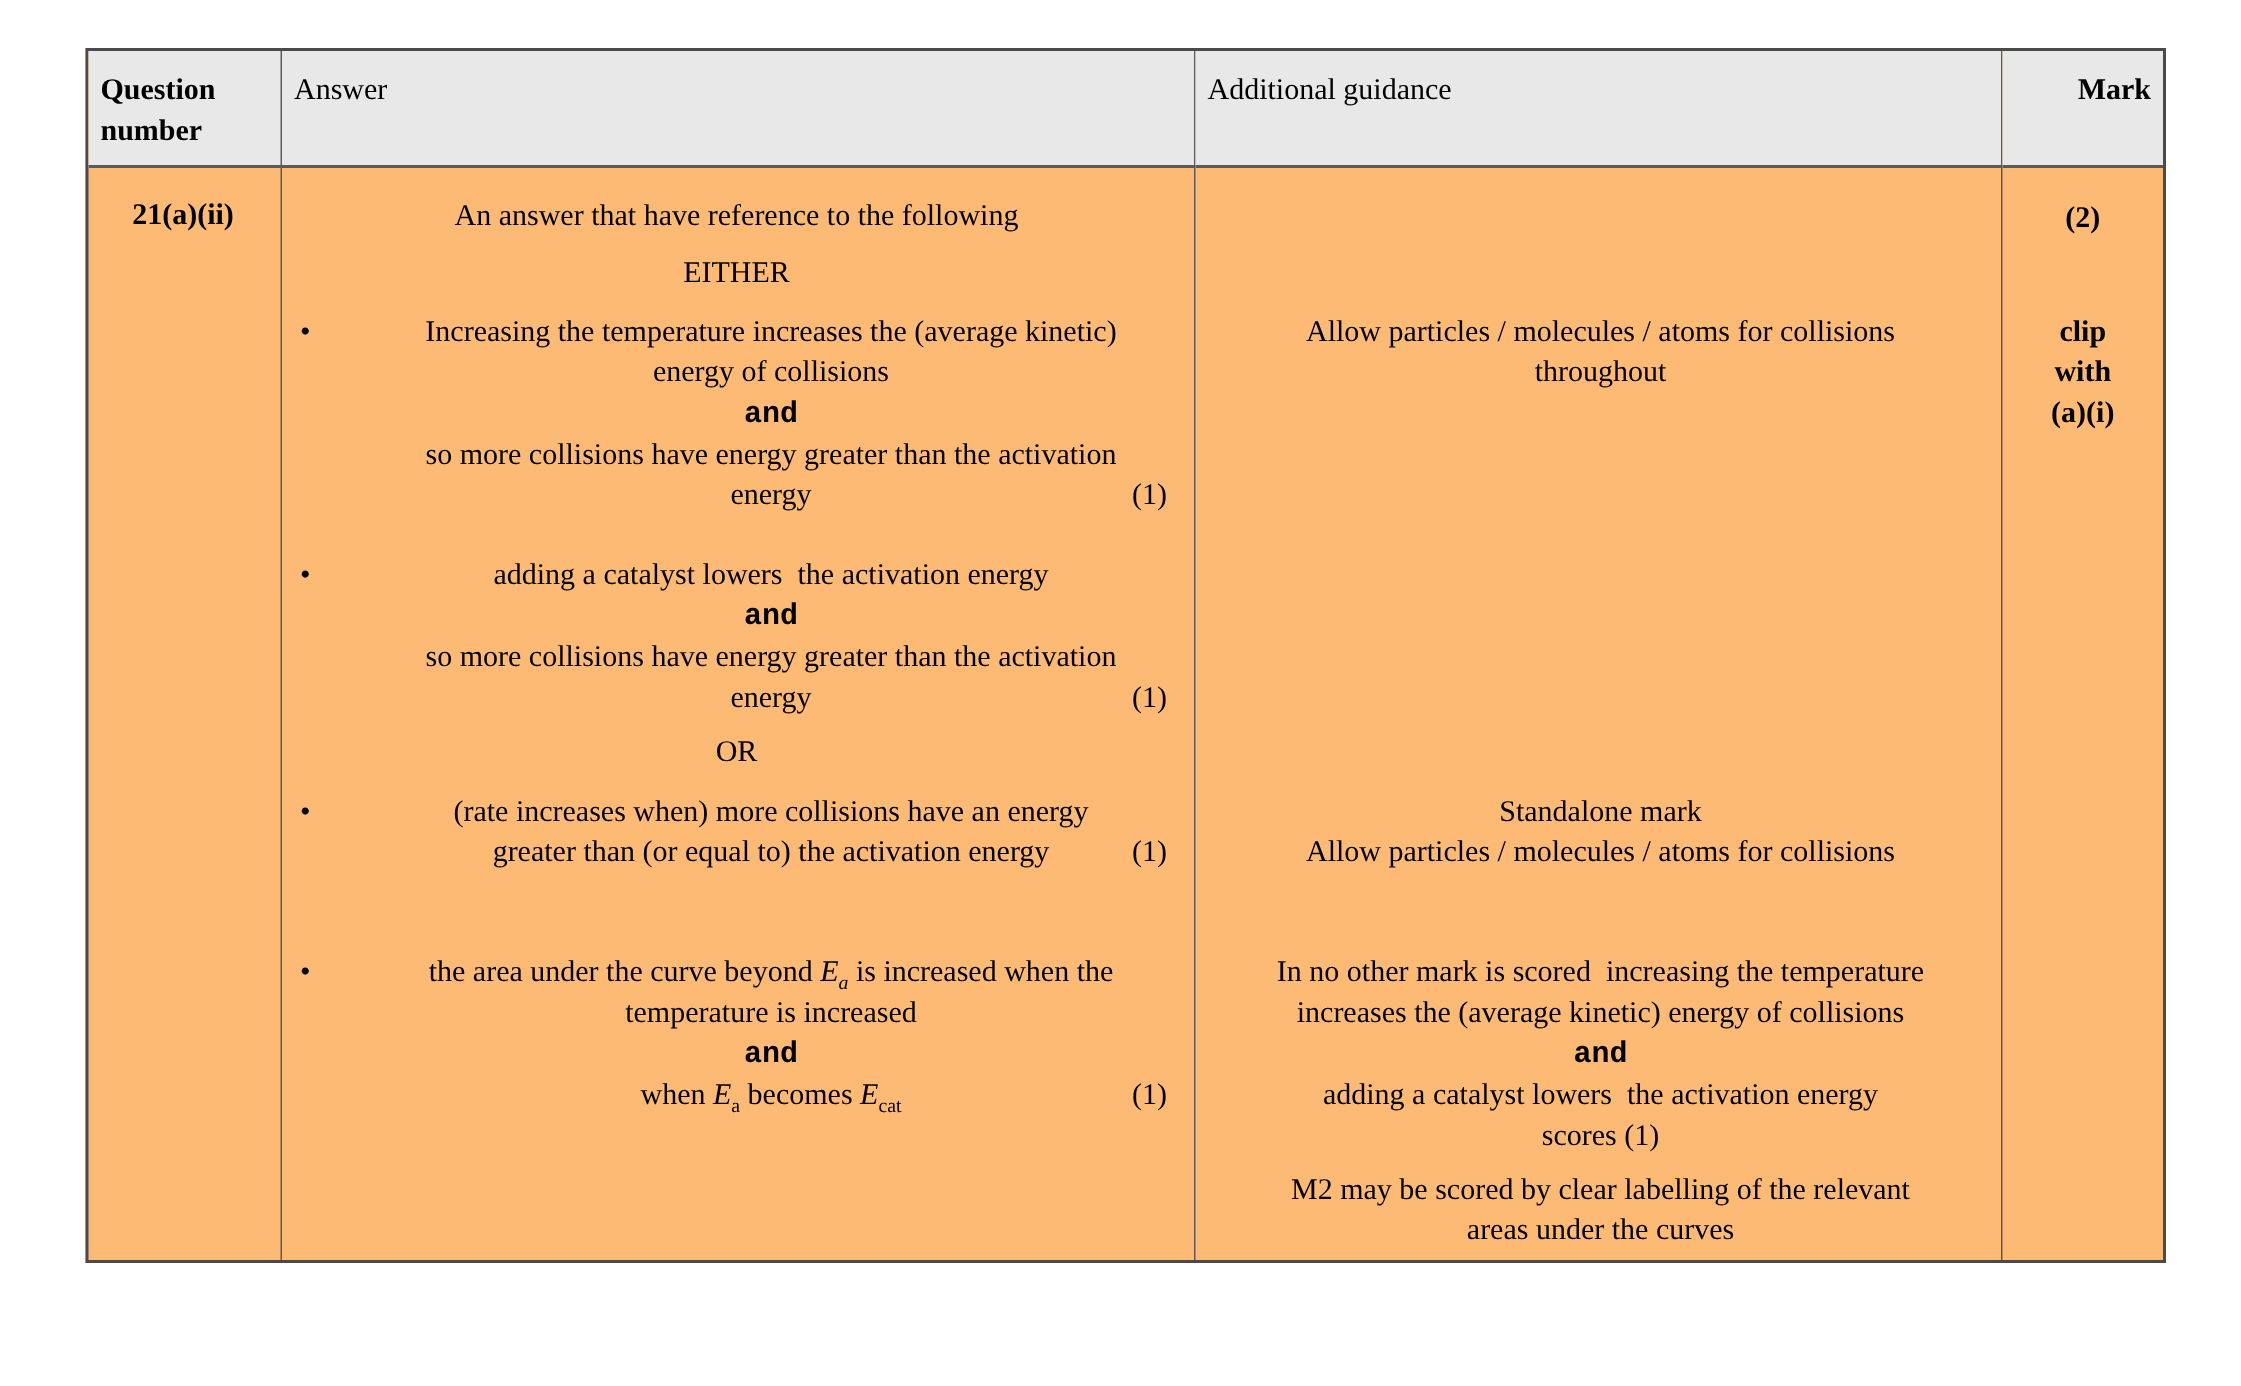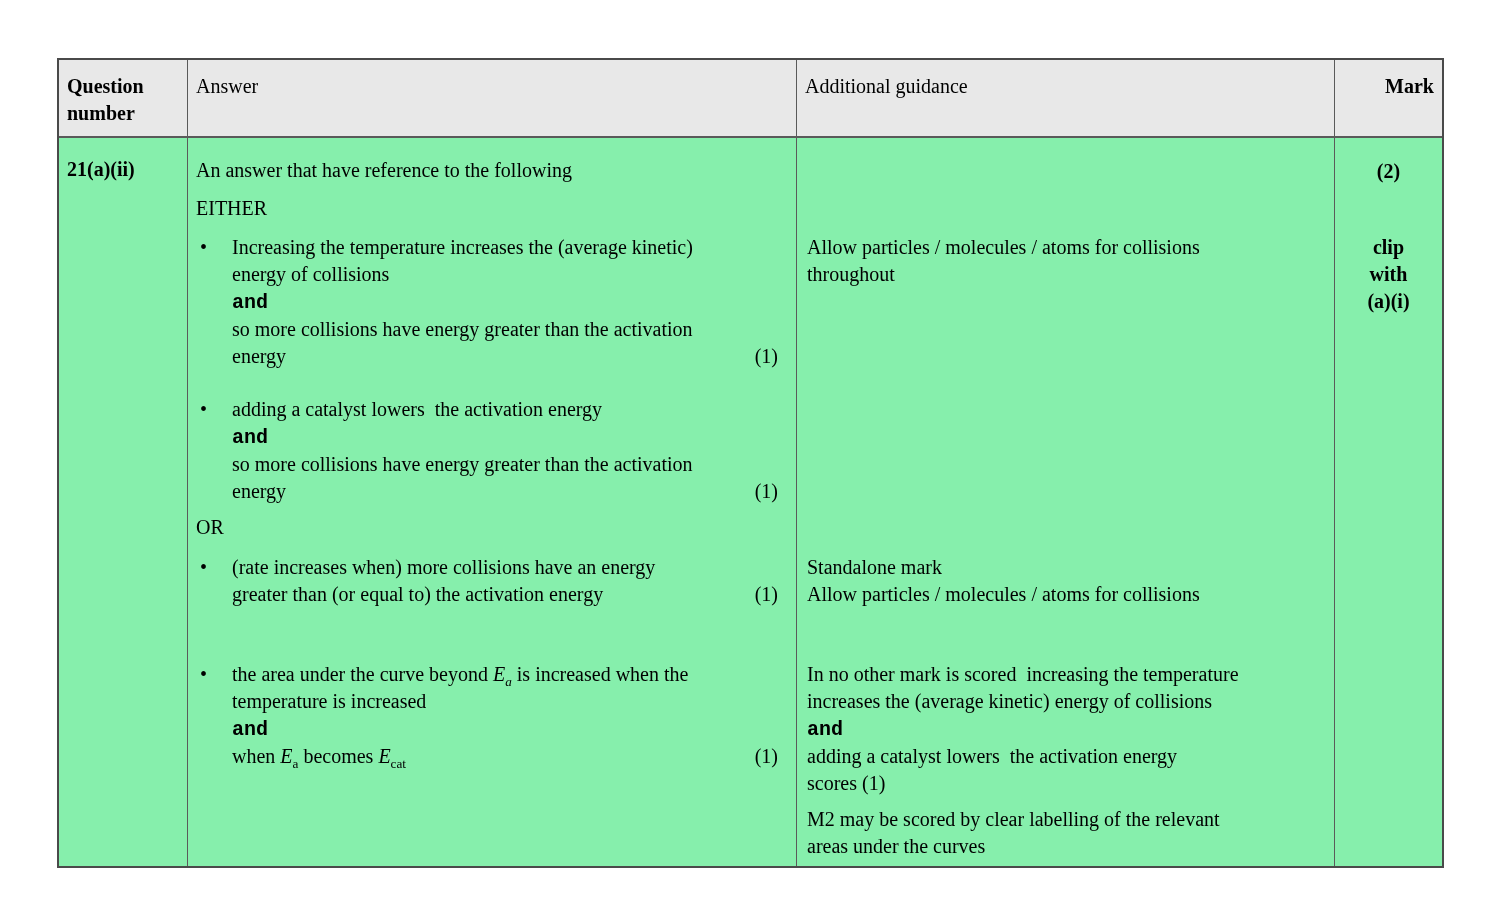--- a/index.html
+++ b/index.html
@@ -7,41 +7,41 @@
     margin: 0; padding: 0;
     width: 1494px; height: 924px;
     background: #ffffff;
     font-family: "Liberation Serif", "DejaVu Serif", serif;
     color: #000000;
     font-size: 20px;
     line-height: 27px;
   }
   .mstable {
     position: absolute;
-    left: 57px; top: 58px;
+    left: 57px; top: 32px;
     border: 2px solid #4a4a4a;
-    background: #86efac;
+    background: #fdba74;
   }
   .grid { display: grid; grid-template-columns: 129px 609px 538px 107px; }
   .cell {
     position: relative;
     border-right: 1.5px solid #5a5a5a;
   }
   .cell:last-child { border-right: none; }
   .hrow .cell {
     background: #e8e8e8;
     border-bottom: 2px solid #5a5a5a;
     height: 78px;
     padding: 13px 8px 0 8px;
   }
   .brow .cell { height: 728px; }
   .bold { font-weight: bold; }
   .center { text-align: right; }
 
-  .blk { position: absolute; left: 8px; right: 10px; }
+  .blk { position: absolute; left: 8px; right: 10px; text-align: center; }
   .pos-qnum   { top: 18px; }
   .pos-intro  { top: 19px; }
   .pos-either { top: 57px; }
   .pos-b1     { top: 96px; }
   .pos-b2     { top: 258px; }
   .pos-or     { top: 376px; }
   .pos-b3     { top: 416px; }
   .pos-b4     { top: 523px; }
   .pos-g1     { top: 96px; }
   .pos-g2     { top: 161px; }

